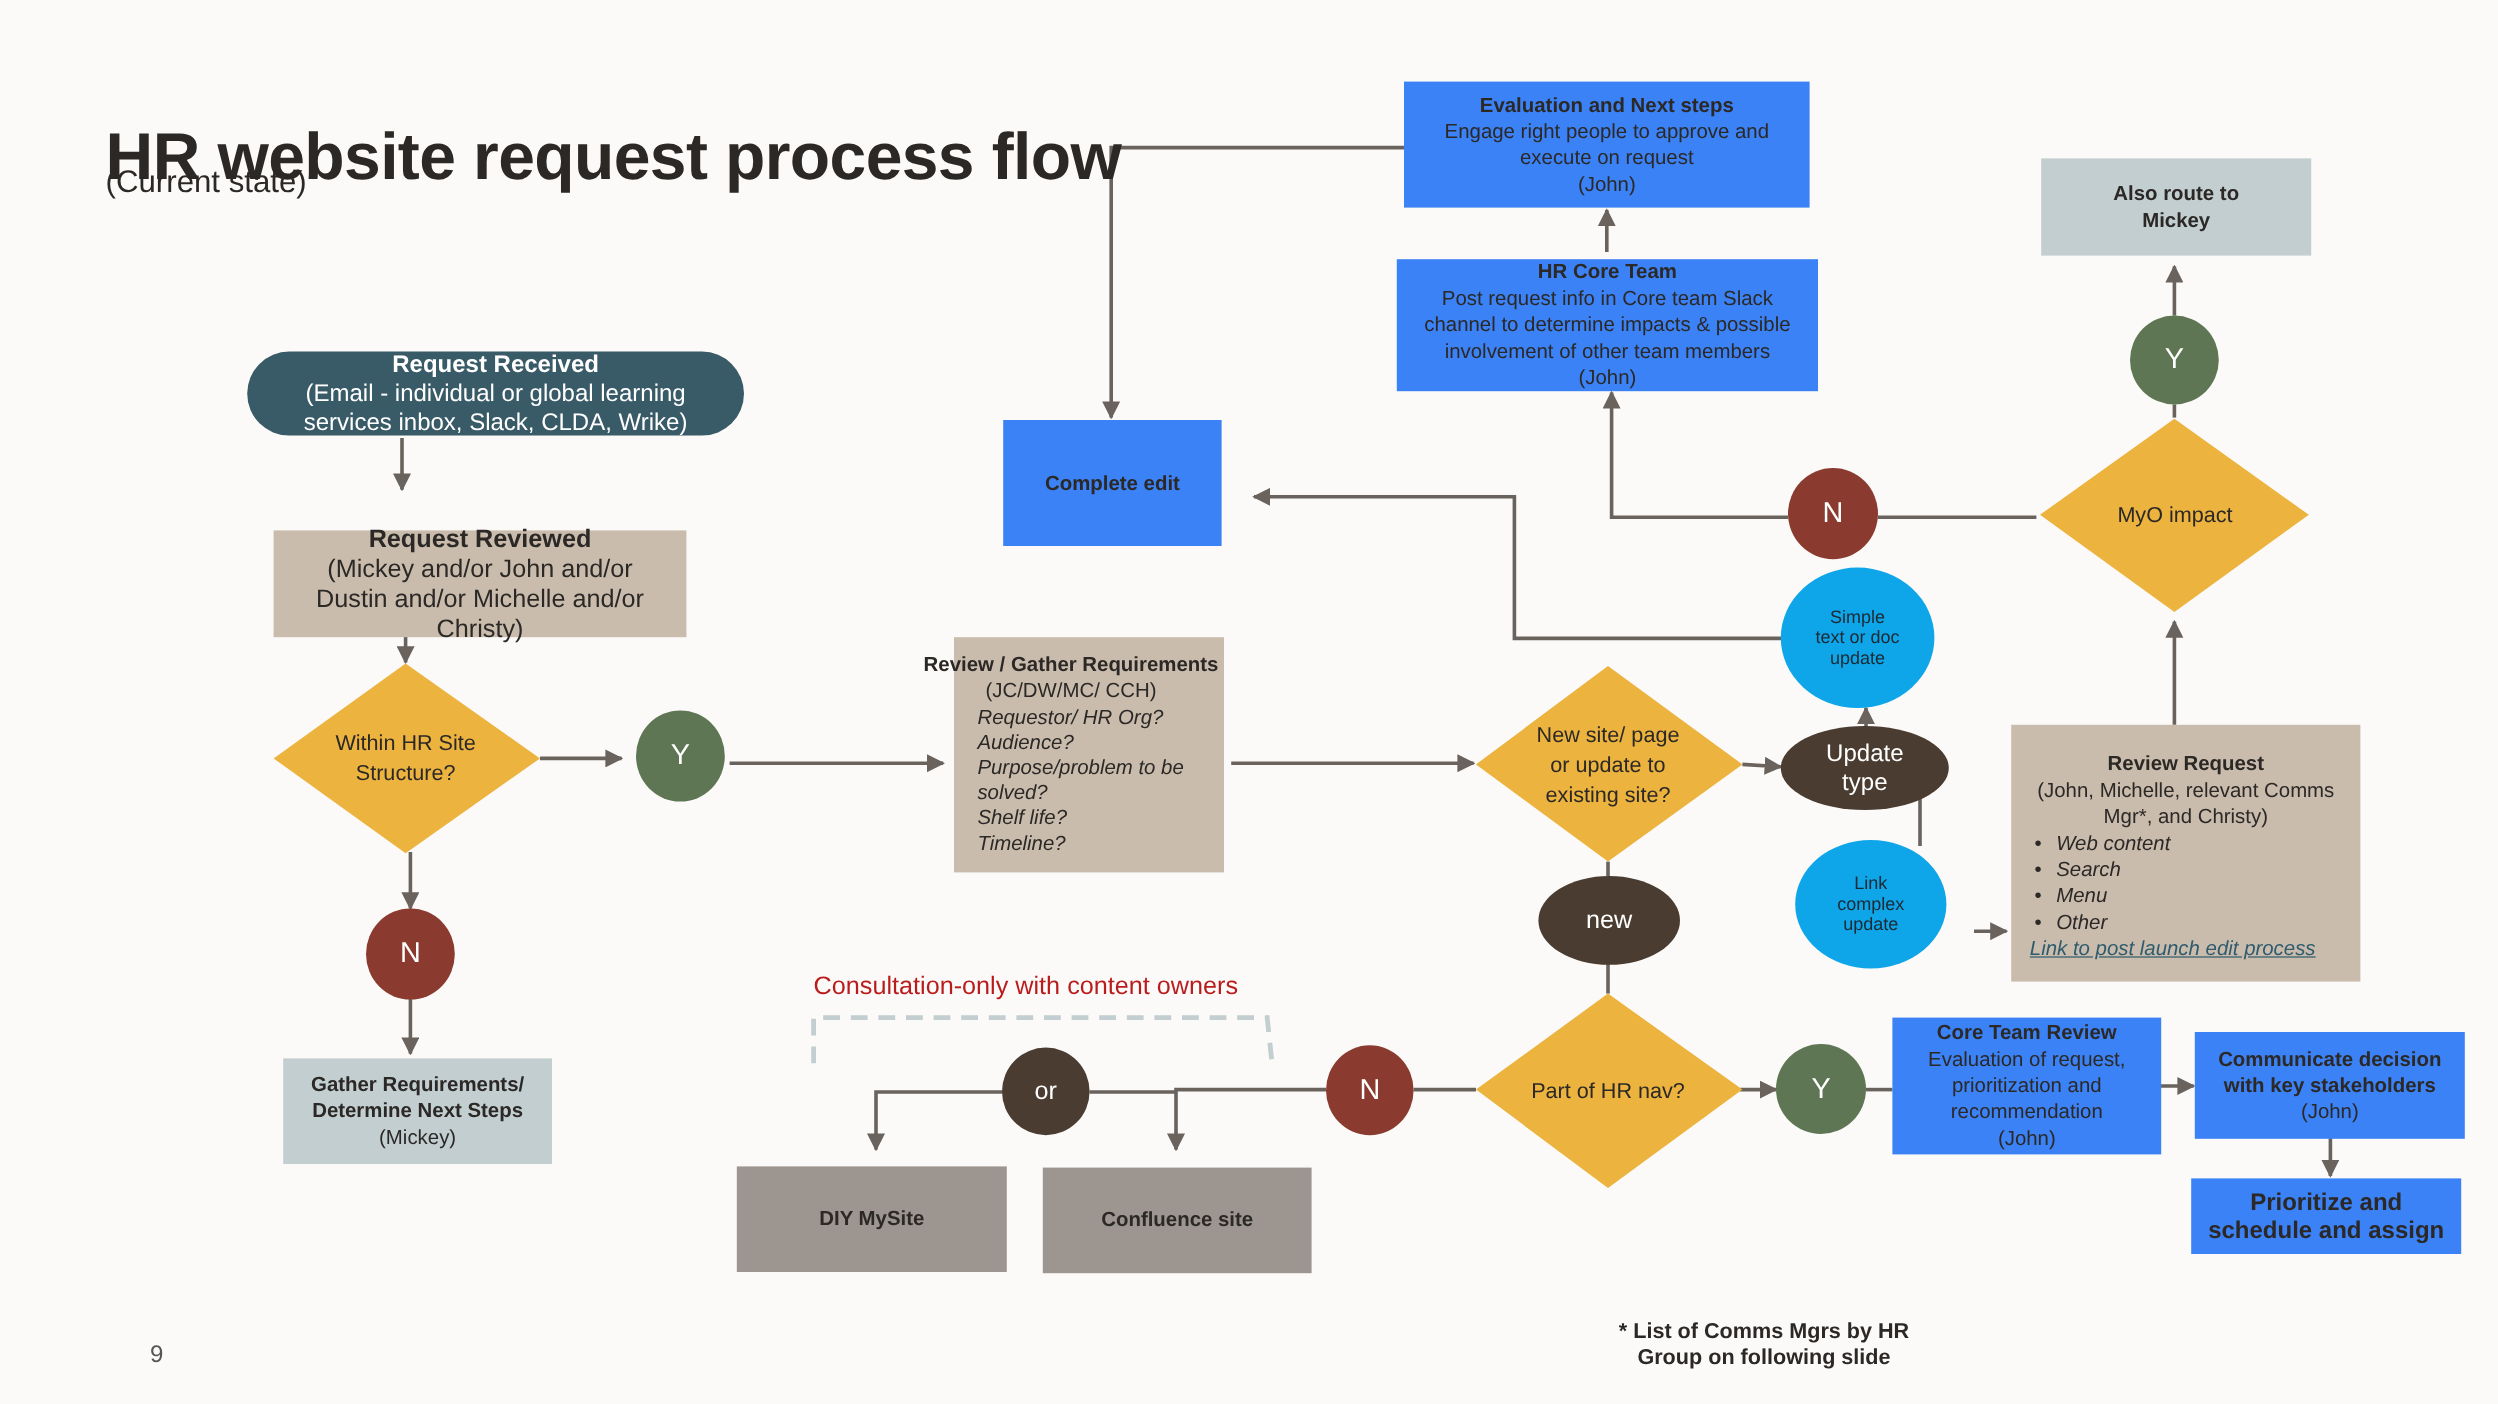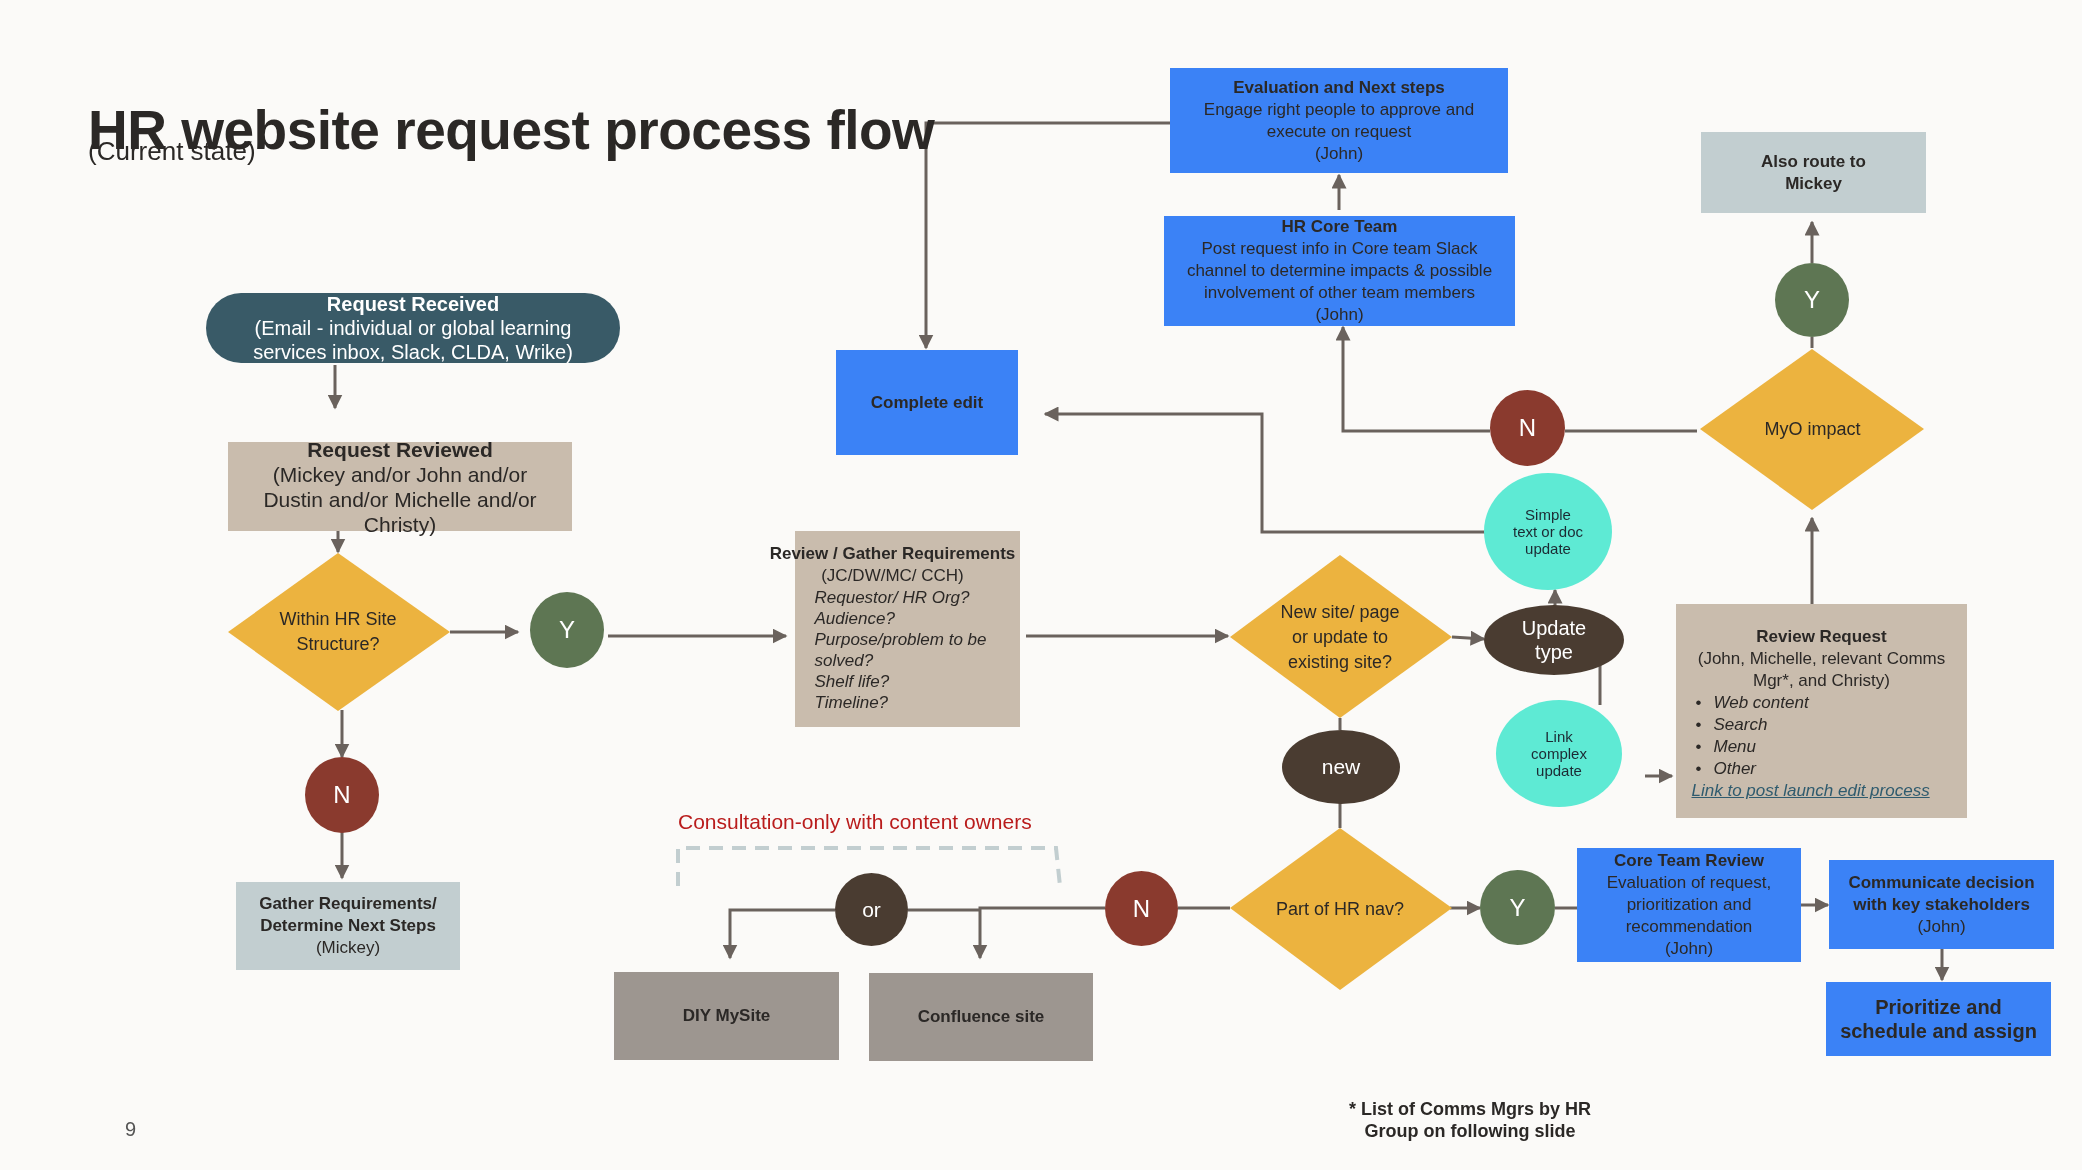--- a/index.html
+++ b/index.html
@@ -14,21 +14,21 @@
   .salmon { background:#3b82f6; }
   .tan { background:#c9bcad; }
   .grey { background:#c2ced0; }
   .darkgrey { background:#9d9690; }
   .b { font-weight:bold; }
   .pill { position:absolute; background:#395a67; color:#fff; border-radius:36px; display:flex; flex-direction:column; justify-content:center; align-items:center; text-align:center; font-size:20px; line-height:24px; }
   .circle { position:absolute; border-radius:50%; display:flex; justify-content:center; align-items:center; text-align:center; color:#fff; }
   .green { background:#5e7653; }
   .red { background:#8a3a2e; }
   .brown { background:#4a3c31; }
-  .blue { background:#5eead4; color:#1c2a33; }
+  .blue { background:#0ea5e9; color:#1c2a33; }
   .diamond-label { position:absolute; display:flex; justify-content:center; align-items:center; text-align:center; font-size:18px; line-height:25px; color:#2b2826; }
   svg.lines { position:absolute; left:0; top:0; }
   .italic { font-style:italic; }
   .req-list { text-align:left; font-size:17px; line-height:21px; }
   .link { color:#2f5b6e; text-decoration:underline; font-style:italic; }
   .consult { left:678px; top:810px; font-size:21px; color:#b91c1c; }
   ul.bul { margin:0; padding:0 0 0 0; list-style:none; text-align:left; }
   ul.bul li { font-style:italic; padding-left:22px; position:relative; }
   ul.bul li::before { content:"•"; position:absolute; left:4px; font-style:normal; }
 </style>
@@ -205,16 +205,16 @@
   <div class="b">Core Team Review</div>
   <div style="padding:0 20px;">Evaluation of request, prioritization and recommendation</div>
   <div>(John)</div>
 </div>
 
 <div class="box salmon" style="left:1829px; top:860px; width:225px; height:89px;">
   <div class="b" style="padding:0 10px;">Communicate decision with key stakeholders</div>
   <div>(John)</div>
 </div>
 
-<div class="box salmon b" style="left:1826px; top:982px; width:225px; height:74px; font-size:20px; line-height:24px; padding:0 10px;">Prioritize and schedule and assign</div>
+<div class="box salmon b" style="left:1826px; top:982px; width:225px; height:63px; font-size:20px; line-height:24px; padding:0 10px;">Prioritize and schedule and assign</div>
 
 <div class="abs footnote">* List of Comms Mgrs by HR Group on following slide</div>
 <div class="abs pageno">9</div>
 
 </body></html>

